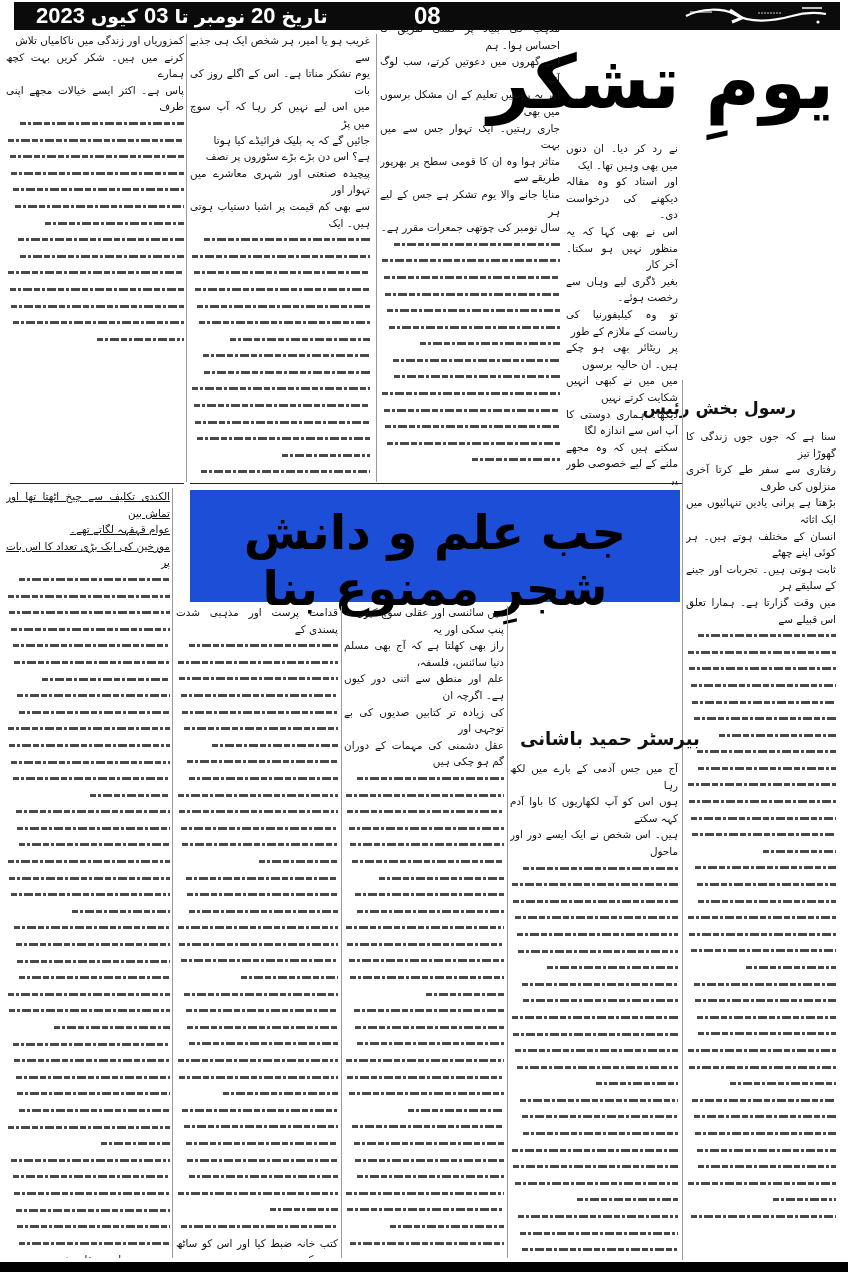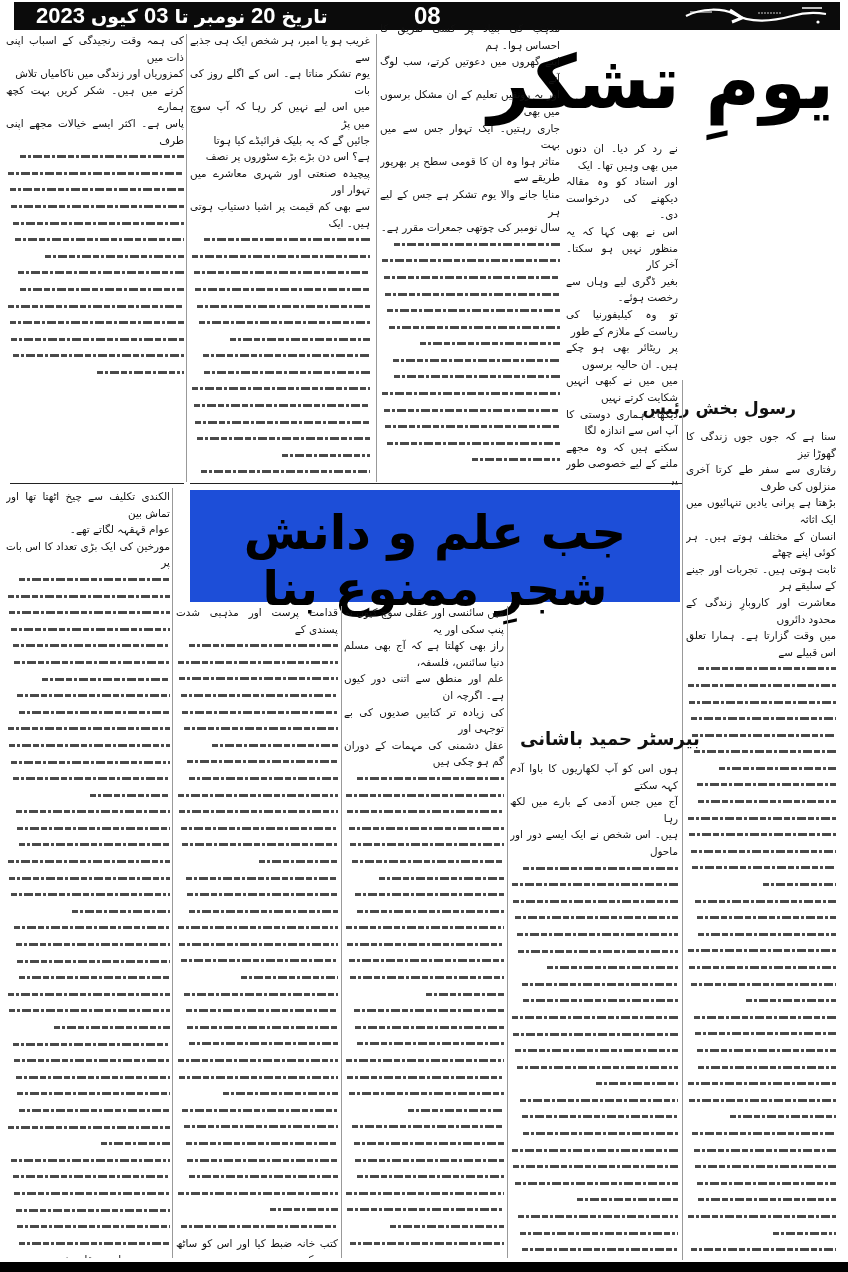--- a/index.html
+++ b/index.html
@@ -62,21 +62,20 @@
     <p>دیکھا۔ ہماری دوستی کا آپ اس سے اندازہ لگا</p>
     <p>سکتے ہیں کہ وہ مجھے ملنے کے لیے خصوصی طور پر</p>
   </div>
 
 <div class="col" style="left:686px;top:428px;width:150px;height:830px;">
     <p>سنا ہے کہ جوں جوں زندگی کا گھوڑا تیز</p>
     <p>رفتاری سے سفر طے کرتا آخری منزلوں کی طرف</p>
     <p>بڑھتا ہے پرانی یادیں تنہائیوں میں ایک اثاثہ</p>
     <p>انسان کے مختلف ہوتے ہیں۔ ہر کوئی اپنے چھٹے</p>
     <p>ثابت ہوتی ہیں۔ تجربات اور جینے کے سلیقے ہر</p>
-    <p>معاشرت اور کاروبارِ زندگی کے محدود دائروں</p>
     <p>میں وقت گزارتا ہے۔ ہمارا تعلق اس قبیلے سے</p>
     <div class="line">
       <span style="width: 92%;"></span>
     </div>
     <div class="line">
       <span style="width: 99%;"></span>
     </div>
     <div class="line">
       <span style="width: 98%;"></span>
     </div>
@@ -285,21 +284,20 @@
     <div class="line">
       <span style="width: 49%;"></span>
     </div>
     <div class="line">
       <span style="width: 94%;"></span>
     </div>
     <div class="line"></div>
   </div>
 
 <div class="col" style="left:6px;top:32px;width:178px;height:450px;">
-    <p>کی ہمہ وقت رنجیدگی کے اسباب اپنی ذات میں</p>
     <p>کمزوریاں اور زندگی میں ناکامیاں تلاش</p>
     <p>کرنے میں ہیں۔ شکر کریں بہت کچھ ہمارے</p>
     <p>پاس ہے۔ اکثر ایسے خیالات مجھے اپنی طرف</p>
     <div class="line">
       <span style="width: 92%;"></span>
     </div>
     <div class="line">
       <span style="width: 99%;"></span>
     </div>
     <div class="line">
@@ -347,22 +345,22 @@
 <div class="hr" style="left:190px;top:483px;width:492px;"></div>
 <div class="hr" style="left:10px;top:483px;width:174px;"></div>
 
 <div class="banner">
   <div class="banner-title">جب علم و دانش شجرِ ممنوع بنا</div>
 </div>
 
 <div class="byline" style="left:520px;top:728px;font-size:18px;">بیرسٹر حمید باشانی</div>
 
 <div class="col" style="left:510px;top:760px;width:168px;height:498px;">
+    <p>آج میں جس آدمی کے بارے میں لکھ رہا</p>
     <p>ہوں اس کو آپ لکھاریوں کا باوا آدم کہہ سکتے</p>
-    <p>آج میں جس آدمی کے بارے میں لکھ رہا</p>
     <p>ہیں۔ اس شخص نے ایک ایسے دور اور ماحول</p>
     <div class="line">
       <span style="width: 92%;"></span>
     </div>
     <div class="line">
       <span style="width: 99%;"></span>
     </div>
     <div class="line">
       <span style="width: 98%;"></span>
     </div>
@@ -631,21 +629,21 @@
       <span style="width: 99%;"></span>
     </div>
     <div class="line">
       <span style="width: 42%;"></span>
     </div>
     <div class="line">
       <span style="width: 97%;"></span>
     </div>
     <p>کتب خانہ ضبط کیا اور اس کو ساٹھ برس کی عمر</p>
   </div>
-<div class="col" style="left:6px;top:488px;width:164px;height:770px;">
+<div class="col" style="left:6px;top:488px;width:164px;height:770px;text-decoration:underline;">
     <p>الکندی تکلیف سے چیخ اٹھتا تھا اور تماش بین</p>
     <p>عوام قہقہہ لگاتے تھے۔</p>
     <p>مورخین کی ایک بڑی تعداد کا اس بات پر</p>
     <div class="line">
       <span style="width: 92%;"></span>
     </div>
     <div class="line">
       <span style="width: 99%;"></span>
     </div>
     <div class="line">

